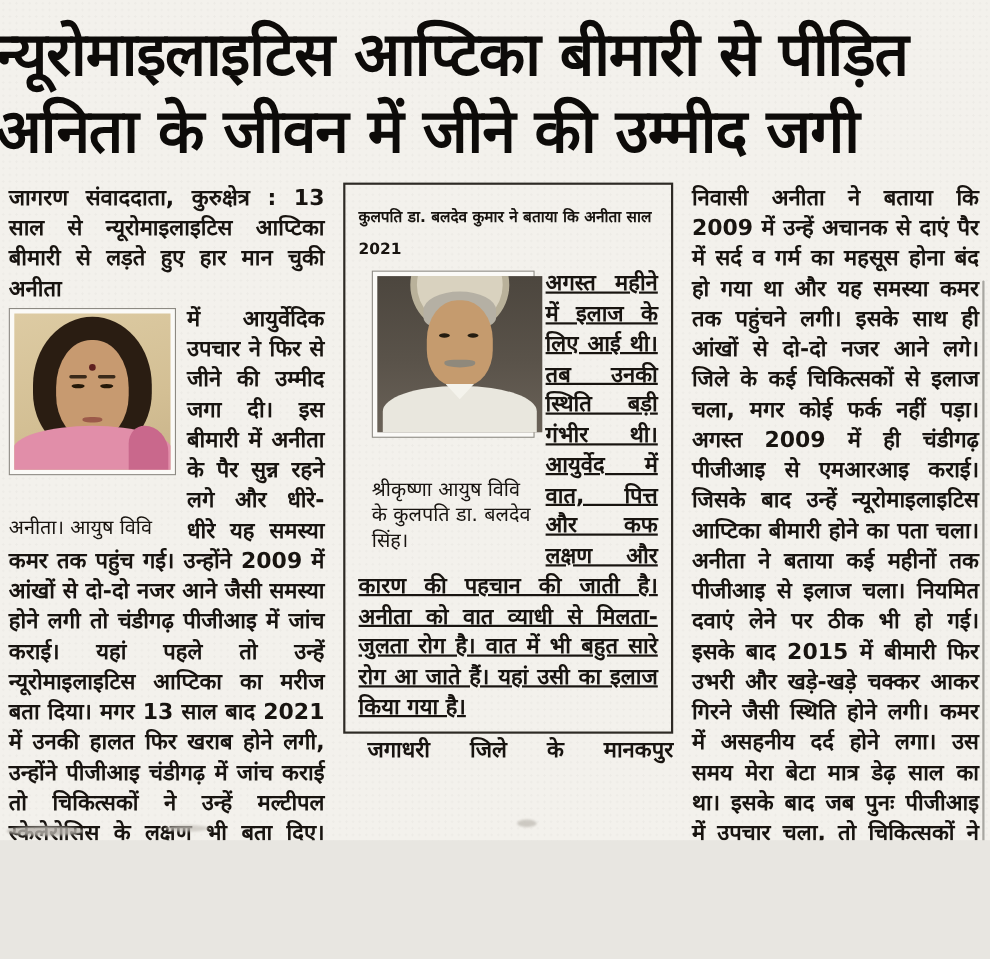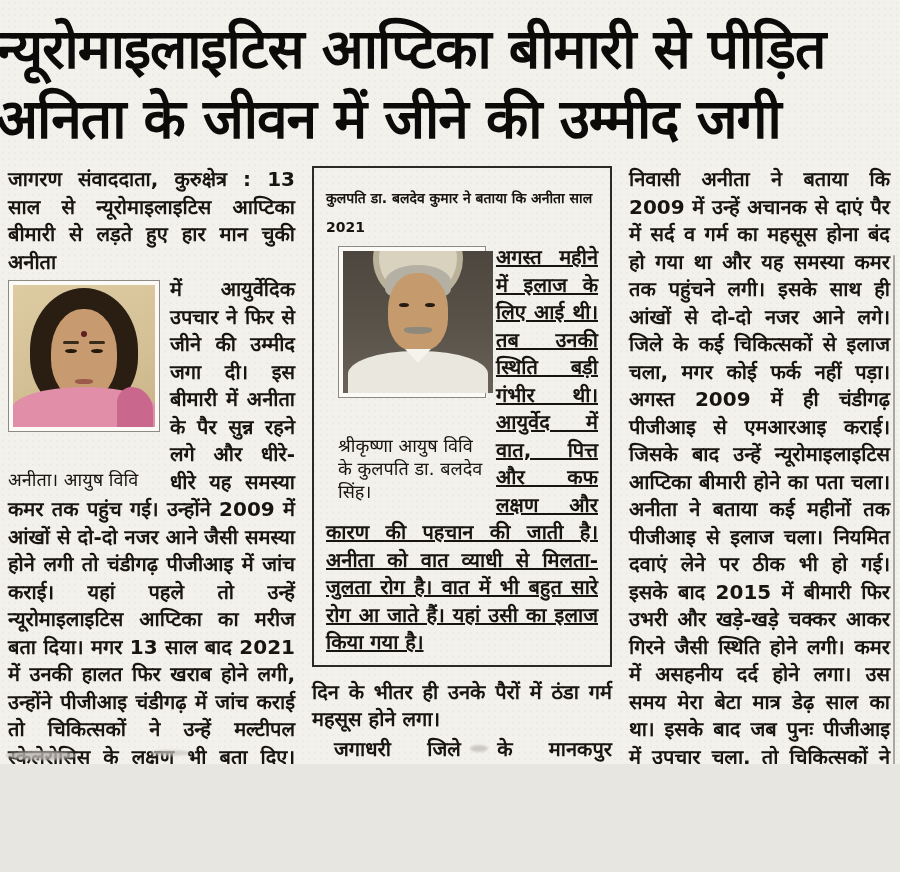--- a/index.html
+++ b/index.html
@@ -117,21 +117,20 @@
               <div class="baldev-shirt"></div>
               <div class="baldev-collar"></div>
             </div>
           </div>
           <div class="caption">श्रीकृष्णा आयुष विवि के कुलपति डा. बलदेव सिंह।</div>
         </div>
 
         <p class="box-body"><span>अगस्त महीने में इलाज के लिए आई थी। तब उनकी स्थिति बड़ी गंभीर थी। आयुर्वेद में वात, पित्त</span> <span>और कफ लक्षण और कारण की पहचान की जाती है। अनीता को वात व्याधी से मिलता-जुलता रोग है। वात में भी बहुत सारे रोग आ जाते हैं। यहां उसी का इलाज किया गया है।</span></p>
       </div>
 
-      <p class="after-box">दिन के भीतर ही उनके पैरों में ठंडा गर्म महसूस होने लगा।</p>
       <p class="closing-line">जगाधरी जिले के मानकपुर</p>
     </div>
 
     <div class="col col-right">
       <p>निवासी अनीता ने बताया कि 2009 में उन्हें अचानक से दाएं पैर में सर्द व गर्म का महसूस होना बंद हो गया था और यह समस्या कमर तक पहुंचने लगी। इसके साथ ही आंखों से दो-दो नजर आने लगे। जिले के कई चिकित्सकों से इलाज चला, मगर कोई फर्क नहीं पड़ा। अगस्त 2009 में ही चंडीगढ़ पीजीआइ से एमआरआइ कराई। जिसके बाद उन्हें न्यूरोमाइलाइटिस आप्टिका बीमारी होने का पता चला। अनीता ने बताया कई महीनों तक पीजीआइ से इलाज चला। नियमित दवाएं लेने पर ठीक भी हो गई। इसके बाद 2015 में बीमारी फिर उभरी और खड़े-खड़े चक्कर आकर गिरने जैसी स्थिति होने लगी। कमर में असहनीय दर्द होने लगा। उस समय मेरा बेटा मात्र डेढ़ साल का था। इसके बाद जब पुनः पीजीआइ में उपचार चला, तो चिकित्सकों ने इस बार मुझे न्यूरोमाइलाइटिस आप्टिका रोगी के बजाय मल्टीपल स्केलेरोसिस के लक्षण वाला मरीज बताया।</p>
     </div>
 
   </div>
 
   <div class="column-rule"></div>

